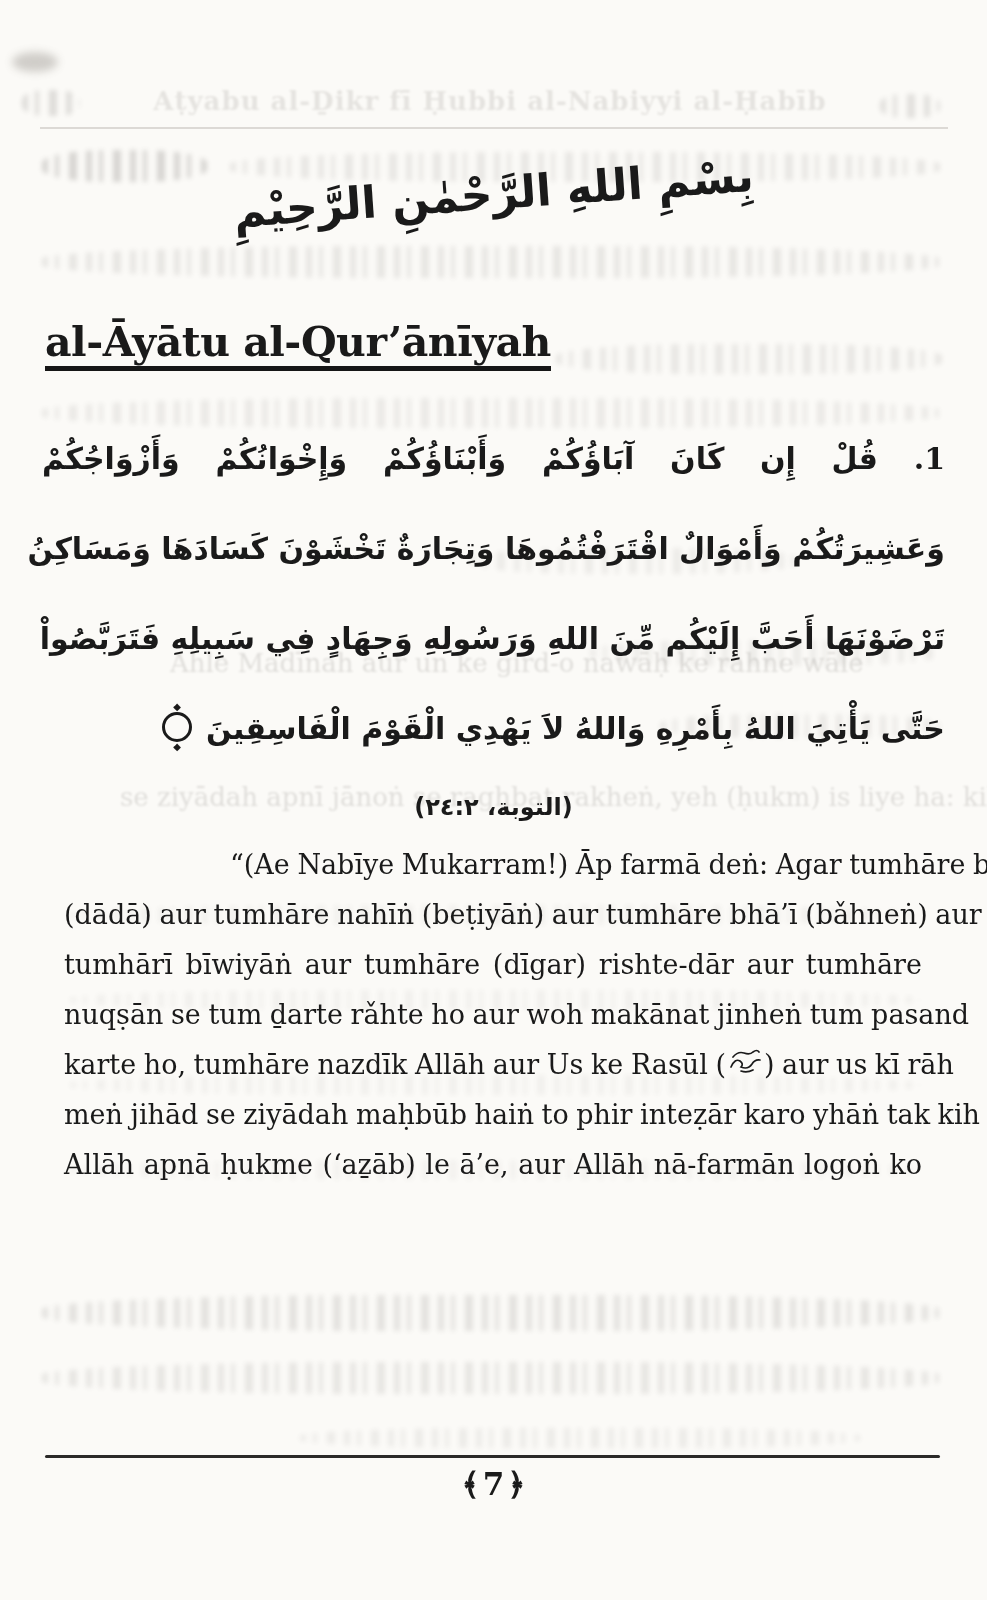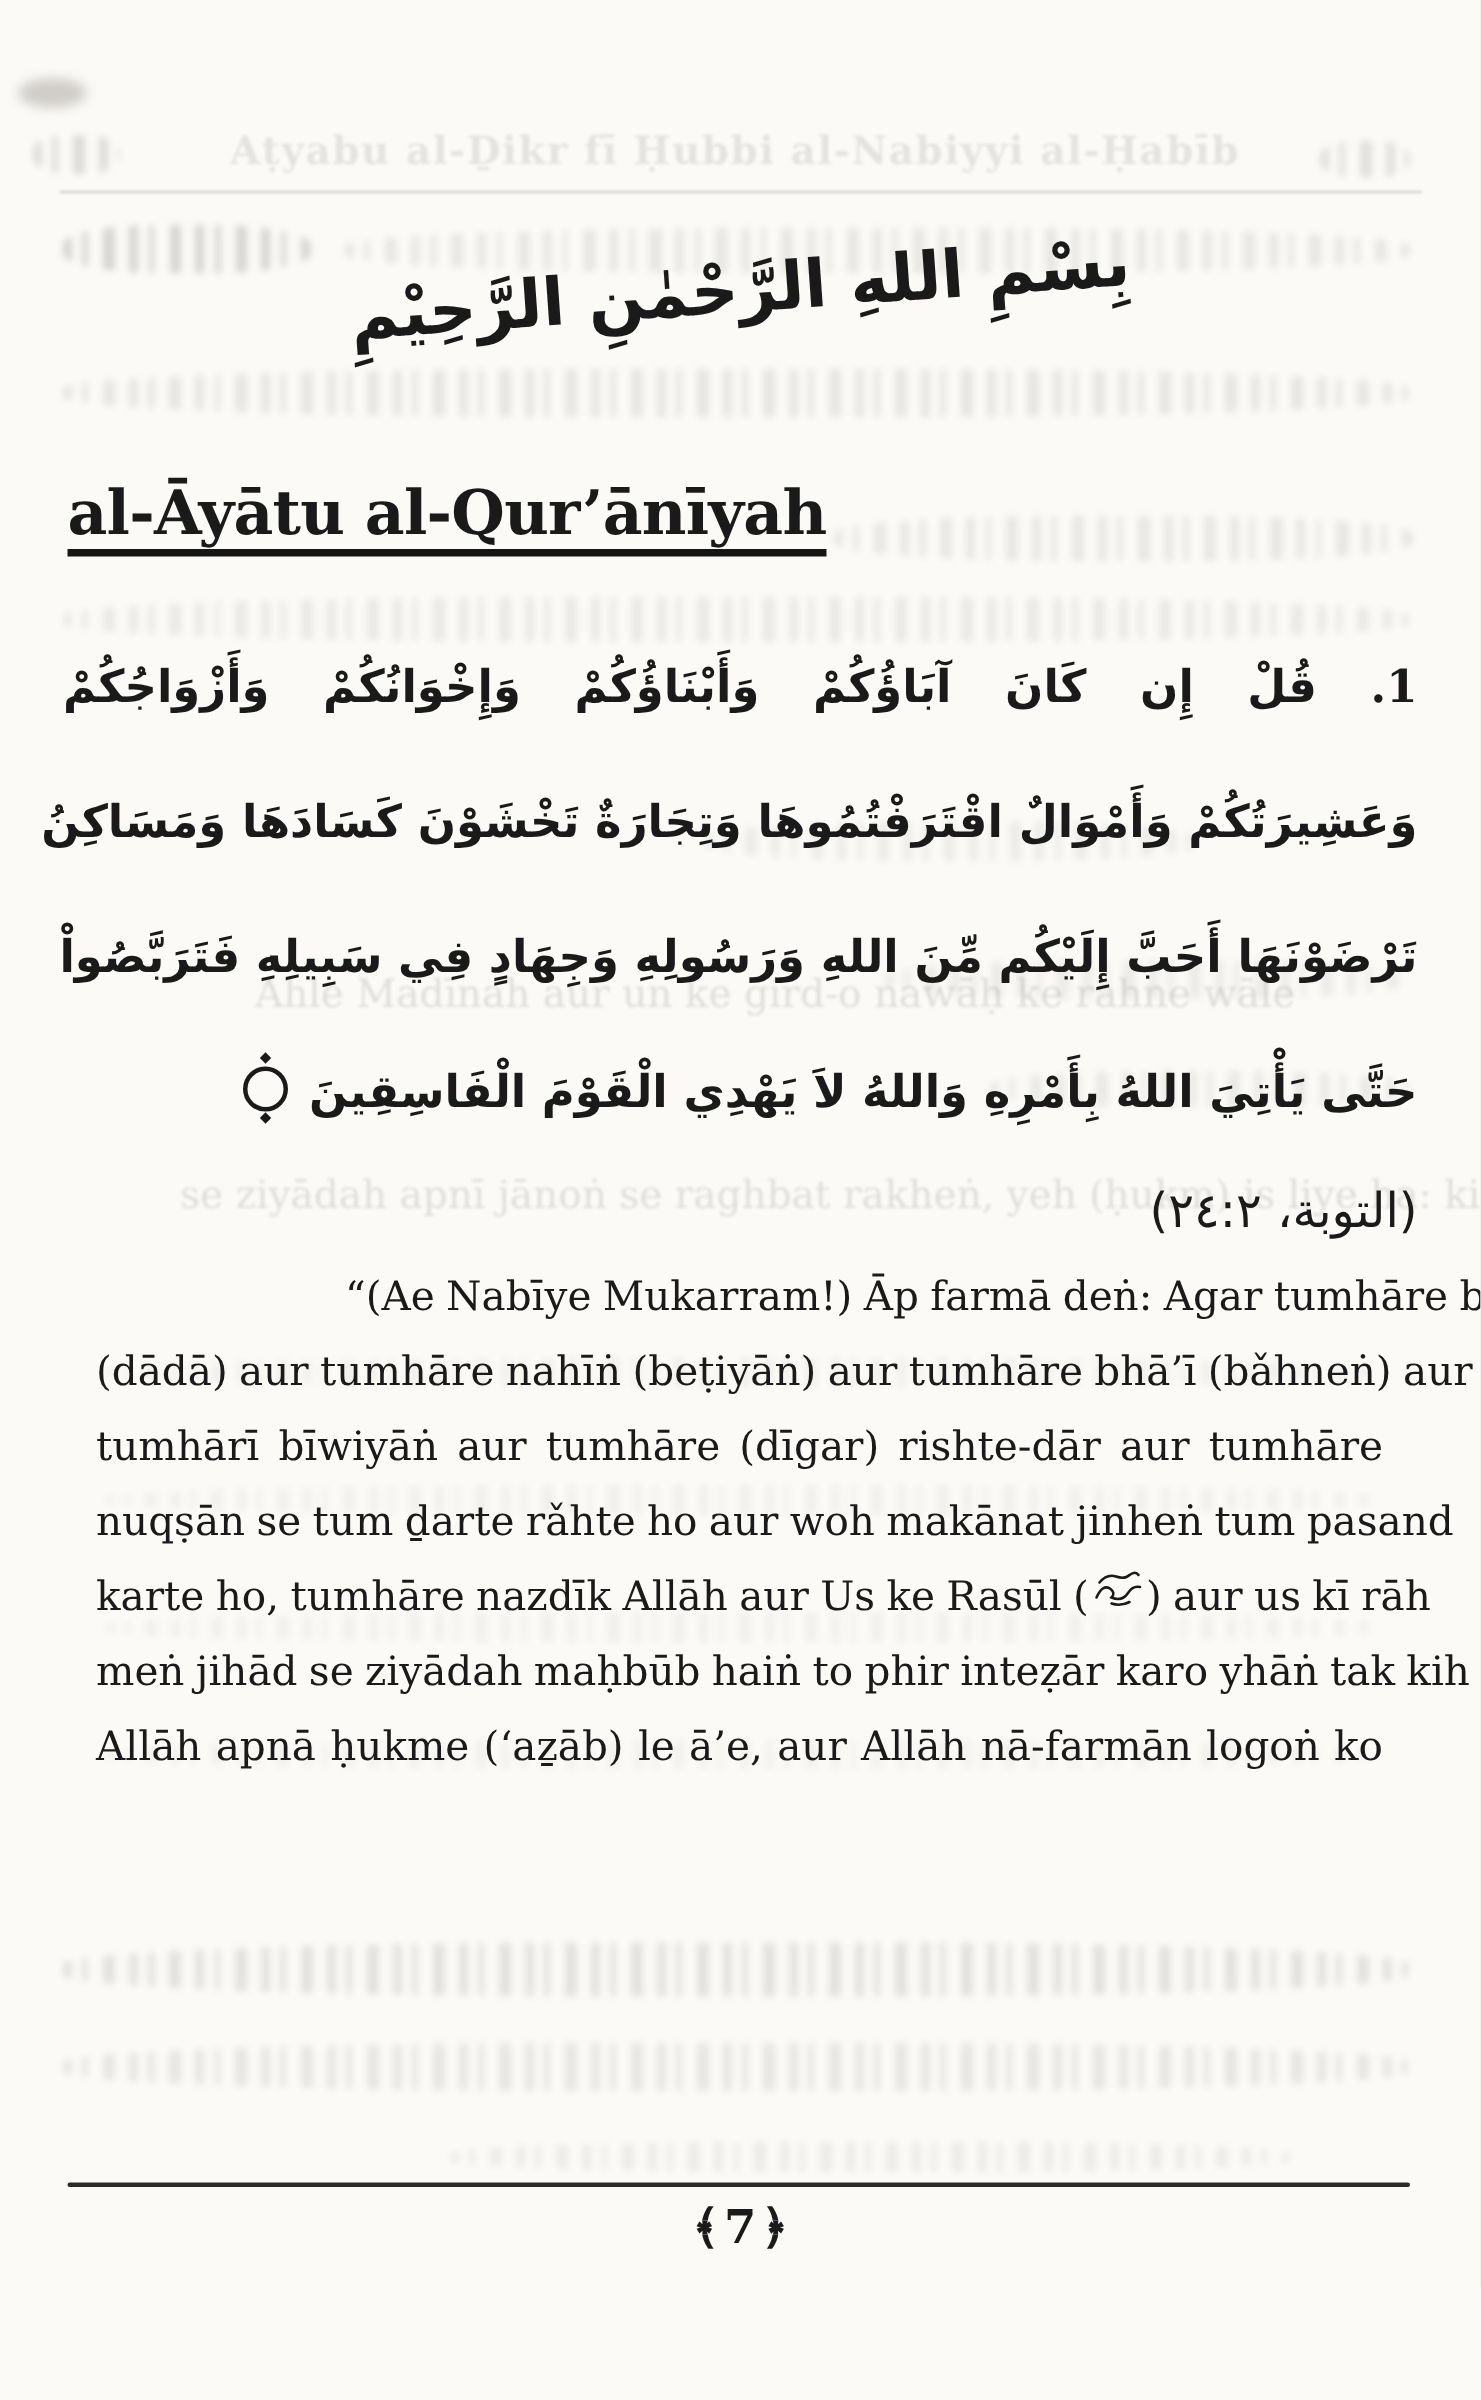--- a/index.html
+++ b/index.html
@@ -48,22 +48,22 @@
     border:3px solid #1a1a1a; border-radius:50%; vertical-align:middle;
     margin:0 14px; position:relative; top:-4px;
   }
   .ayah-mark::before,.ayah-mark::after{
     content:"◆"; position:absolute; left:50%; transform:translateX(-50%);
     font-size:10px; line-height:10px; color:#1a1a1a;
   }
   .ayah-mark::before{top:-13px;}
   .ayah-mark::after{bottom:-13px;}
   .verse-reference{
-    direction:rtl; text-align:right; font-family:"DejaVu Sans",sans-serif;
-    font-size:32px; font-weight:normal; height:66px; line-height:66px;
+    direction:rtl; text-align:center; font-family:"DejaVu Sans",sans-serif;
+    font-size:24px; font-weight:bold; height:66px; line-height:66px;
   }
   
   .translation{position:absolute; top:840px; left:64px; width:858px; font-size:27px; word-spacing:-1px;}
   .trans-line{height:50px; line-height:50px; text-align:justify; text-align-last:justify; white-space:nowrap;}
   .trans-line.first{text-indent:166px;}
   .trans-line.last{text-align:left; text-align-last:left;}
   .honorific{display:inline-block; vertical-align:middle; margin:0 2px; position:relative; top:-2px;}
   
   .footer-rule{position:absolute; top:1455px; left:45px; width:895px; height:3px; background:#2b2a28; border-radius:2px;}
   .page-number-wrap{

